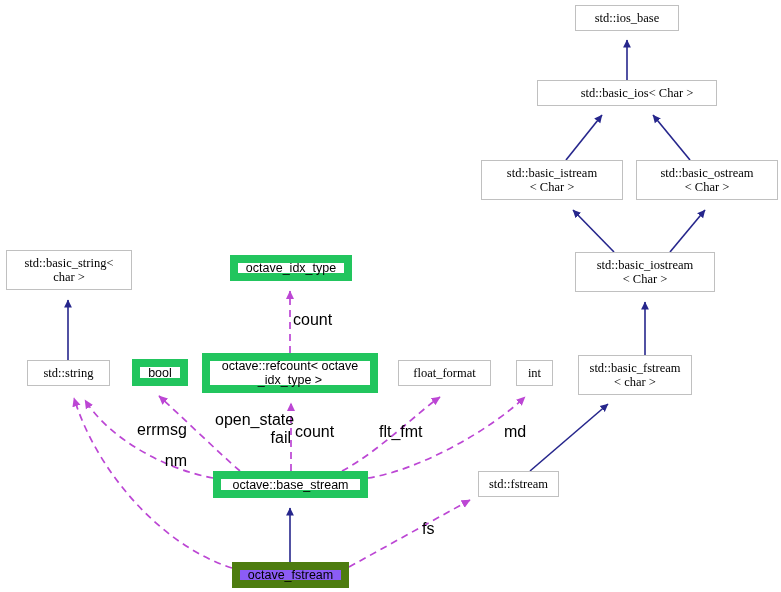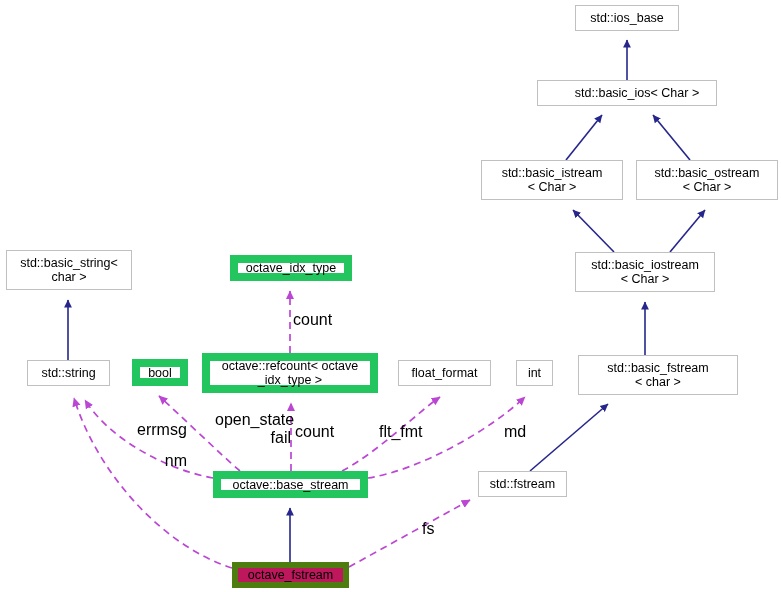--- a/index.html
+++ b/index.html
@@ -31,23 +31,23 @@
     align-items: center;
     justify-content: center;
     text-align: center;
     line-height: 1.12;
     font-size: 12.5px;
     color: #000000;
     background: #ffffff;
     white-space: pre;
     z-index: 3;
   }
-  .node.light  { border: 1px solid #c0c0c0; }
+  .node.light  { border: 1px solid #c0c0c0; font-family: Liberation Serif, serif; }
   .node.dark   { border: 8px solid #22c55e; }
-  .node.focus  { border: 6px solid #4d7c0f; background: #be185d; }
+  .node.focus  { border: 8px solid #4d7c0f; background: #8b5cf6; }
   .edge-label {
     position: absolute;
     font-size: 16px;
     color: #000000;
     background: transparent;
     white-space: pre;
     text-align: center;
     line-height: 1.12;
     z-index: 4;
   }
@@ -97,42 +97,42 @@
 
   <div class="node light" style="left:481px;top:160px;width:142px;height:40px;">std::basic_istream
 &lt; Char &gt;</div>
 
   <div class="node light" style="left:636px;top:160px;width:142px;height:40px;">std::basic_ostream
 &lt; Char &gt;</div>
 
   <div class="node light" style="left:575px;top:252px;width:140px;height:40px;">std::basic_iostream
 &lt; Char &gt;</div>
 
-  <div class="node light" style="left:578px;top:355px;width:160px;height:40px;">std::basic_fstream
+  <div class="node light" style="left:578px;top:355px;width:114px;height:40px;">std::basic_fstream
 &lt; char &gt;</div>
 
   <div class="node light" style="left:6px;top:250px;width:126px;height:40px;">std::basic_string&lt;
 char &gt;</div>
 
   <div class="node dark" style="left:230px;top:255px;width:122px;height:26px;">octave_idx_type</div>
 
   <div class="node light" style="left:27px;top:360px;width:83px;height:26px;">std::string</div>
 
   <div class="node dark" style="left:132px;top:359px;width:56px;height:27px;">bool</div>
 
   <div class="node light" style="left:398px;top:360px;width:93px;height:26px;">float_format</div>
 
   <div class="node dark" style="left:202px;top:353px;width:176px;height:40px;">octave::refcount&lt; octave
 _idx_type &gt;</div>
 
   <div class="node light" style="left:516px;top:360px;width:37px;height:26px;">int</div>
 
   <div class="node dark" style="left:213px;top:471px;width:155px;height:27px;">octave::base_stream</div>
 
-  <div class="node light" style="left:478px;top:471px;width:89px;height:26px;">std::fstream</div>
+  <div class="node light" style="left:478px;top:471px;width:81px;height:26px;">std::fstream</div>
 
   <div class="node focus" style="left:232px;top:562px;width:117px;height:26px;">octave_fstream</div>
 
   <div class="edge-label" style="left:293px;top:311px;width:60px;text-align:left;">count</div>
 
   <div class="edge-label" style="left:137px;top:421px;width:60px;text-align:left;">errmsg</div>
 
   <div class="edge-label" style="left:215px;top:411px;width:76px;text-align:right;">open_state
 fail</div>
 

